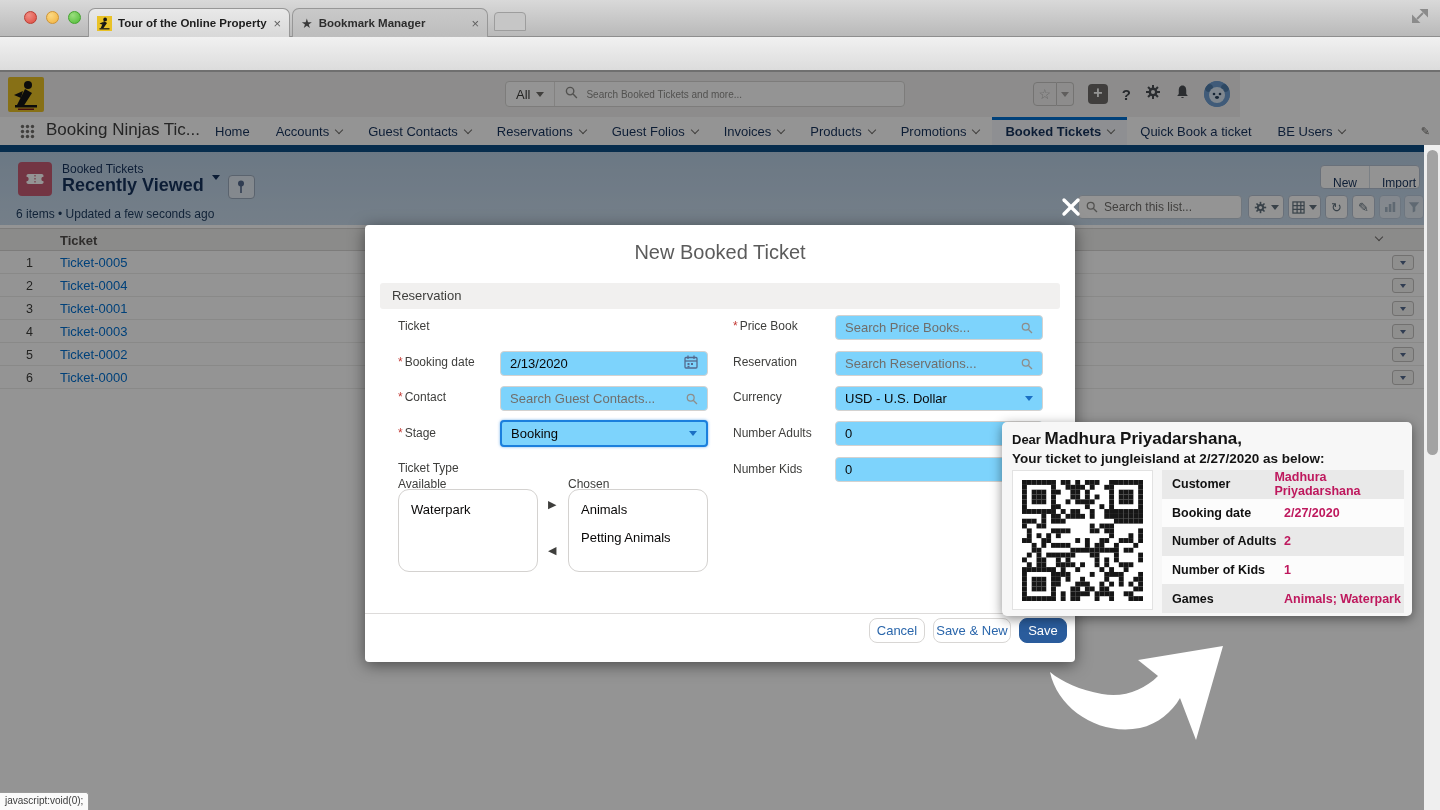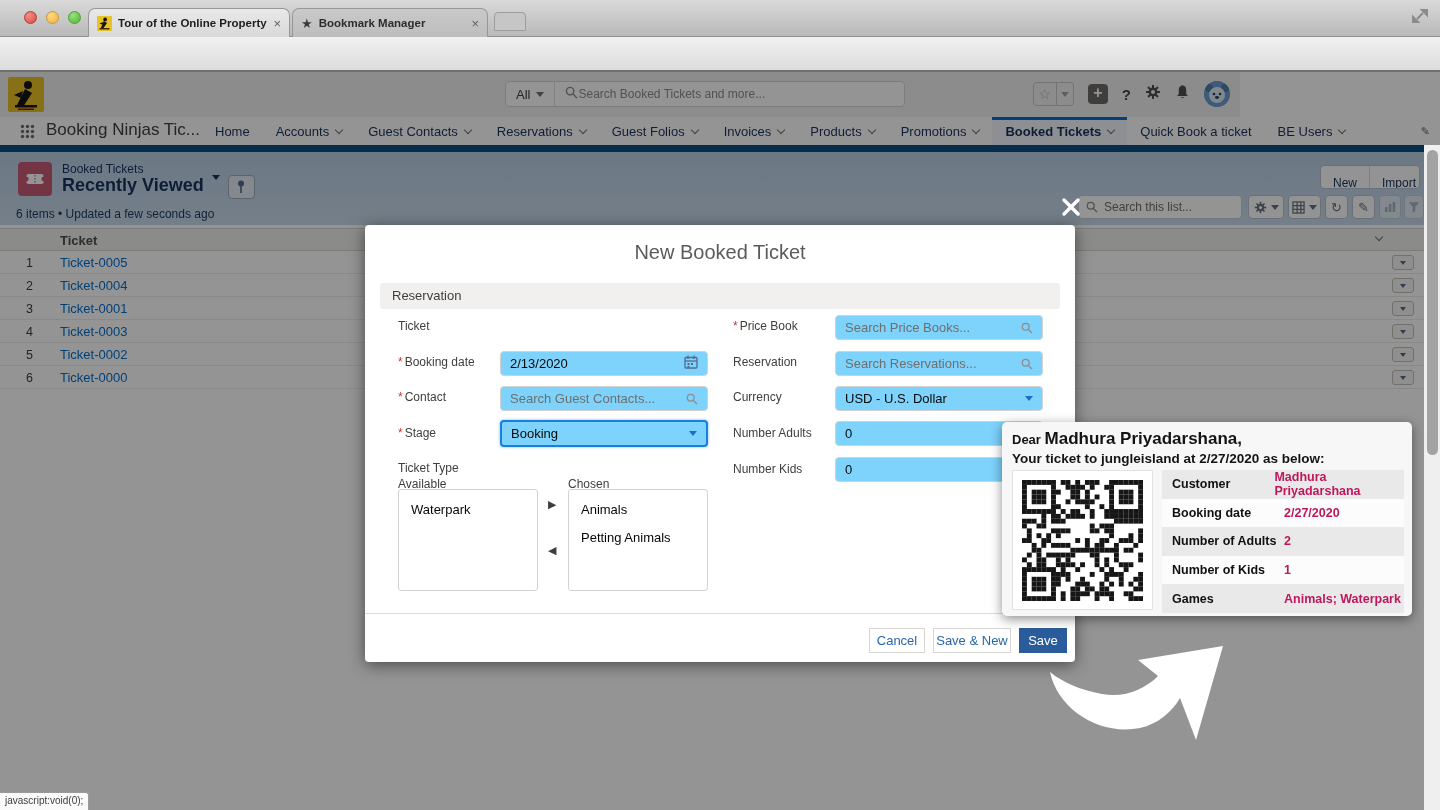--- a/index.html
+++ b/index.html
@@ -20,21 +20,21 @@
 .urltext{font-size:14.5px;font-weight:bold;letter-spacing:.2px}
 .hamburger{position:absolute;left:1412px;top:46px;width:21px;height:17px;display:flex;flex-direction:column;justify-content:space-between}
 .hamburger span{display:block;height:3.5px;background:#5d5d5d;border-radius:1px}
 
 .page{position:absolute;left:0;top:72px;width:1440px;height:738px;background:#fff}
 .sf-header{position:absolute;left:0;top:0;width:1240px;height:45px;background:#f3f2f2}
 .sf-logo{position:absolute;left:8px;top:5px;width:36px;height:35px;border-radius:2px;overflow:hidden}
 .gsearch{position:absolute;left:505px;top:9px;width:400px;height:26px;background:#fff;border:1px solid #d8d6d4;border-radius:4px;display:flex;align-items:center}
 .gscope{display:flex;align-items:center;gap:6px;padding:0 10px;font-size:13px;color:#3e3e3c;border-right:1px solid #e2e0de;height:100%}
 .tri-d{width:0;height:0;border-left:4px solid transparent;border-right:4px solid transparent;border-top:5px solid #706e6b}
-.gplaceholder{font-size:12px;color:#8e8d8a;}
+.gplaceholder{font-size:10px;color:#8e8d8a;margin-left:8px}
 .hicons{position:absolute;right:10px;top:8px;height:28px;display:flex;align-items:center;gap:14px}
 .favgrp{display:flex}
 .favgrp .cell{border:1px solid #c9c7c5;background:#f3f2f2;height:24px;display:flex;align-items:center;justify-content:center}
 .plusbtn{width:20px;height:20px;background:#6e6c6a;border-radius:4px;color:#fff;font-size:16px;line-height:18px;text-align:center;font-weight:bold}
 .sf-nav{position:absolute;left:0;top:45px;width:1440px;height:28px;background:#fff}
 .appname{position:absolute;left:46px;top:3px;font-size:17px;color:#404040}
 .navitems{position:absolute;left:202px;top:0;height:28px;display:flex}
 .navitem{display:flex;align-items:center;gap:7px;padding:0 13px;font-size:13px;color:#16325c;height:28px}
 .navitem.active{box-shadow:inset 0 3px 0 0 #0070d2;background:#f4f7fb;font-weight:bold}
 .chev{width:6px;height:6px;border-right:1.6px solid #706e6b;border-bottom:1.6px solid #706e6b;transform:rotate(45deg);margin-top:-3px}
@@ -66,24 +66,24 @@
 .modal{position:absolute;left:365px;top:225px;width:710px;height:437px;background:#fff;border-radius:4px;box-shadow:0 3px 16px rgba(0,0,0,.5);z-index:40}
 .mtitle{position:absolute;left:0;top:16px;width:100%;text-align:center;font-size:20px;font-weight:300;color:#5b5b5b}
 .msection{position:absolute;left:15px;top:58px;width:680px;height:26px;background:#f1f0ef;border-radius:3px;font-size:13px;color:#3e3e3c;line-height:26px;padding-left:12px}
 .flabel{position:absolute;font-size:12px;color:#3e3e3c}
 .req{color:#c23934;margin-right:2px}
 .finput{position:absolute;height:25px;background:#7dd3fc;border:1px solid #d4d2d0;border-radius:4px;display:flex;align-items:center;padding:0 9px;font-size:13px}
 .finput .ph{color:#706e6b;flex:1}
 .finput .val{color:#080707;flex:1}
 .fselect-focus{border:2px solid #1b7fdd;box-shadow:0 0 3px rgba(27,127,221,.6);height:27px}
 .tri-b{width:0;height:0;border-left:4.5px solid transparent;border-right:4.5px solid transparent;border-top:5.5px solid #1a6fc4}
-.listbox{position:absolute;width:140px;height:102px;border:1px solid #d4d2d0;border-radius:3px;background:#fff;padding:12px;font-size:13px;color:#080707}
+.listbox{position:absolute;width:140px;height:83px;border:1px solid #d4d2d0;border-radius:11px;background:#fff;padding:12px;font-size:13px;color:#080707}
 .listbox div{margin-bottom:13px}
 .mfooter{position:absolute;left:0;top:388px;width:710px;height:49px;border-top:1px solid #dddbda}
-.mbtn{position:absolute;top:14px;height:25px;border:1px solid #d8d6d4;border-radius:0;background:#fff;color:#2a66ab;font-size:13px;display:flex;align-items:center;justify-content:center}
+.mbtn{position:absolute;top:4px;height:25px;border:1px solid #d8d6d4;border-radius:8px;background:#fff;color:#2a66ab;font-size:13px;display:flex;align-items:center;justify-content:center}
 .mbtn.brand{background:#2a5c9c;border-color:#2a5c9c;color:#fff}
 .movearrow{position:absolute;font-size:11px;color:#3e3e3c}
 
 .tourx{position:absolute;left:1060px;top:196px;width:22px;height:22px;z-index:42}
 .card{position:absolute;left:1002px;top:422px;width:410px;height:194px;background:#f7f7f7;border-radius:5px;box-shadow:0 3px 12px rgba(0,0,0,.45);z-index:50}
 .card .greet1{position:absolute;left:10px;top:7px;font-size:13px;font-weight:bold;color:#141414}
 .card .greet1 b{font-size:17px;font-weight:800}
 .card .greet2{position:absolute;left:10px;top:29px;font-size:13.5px;font-weight:bold;color:#141414}
 .qrbox{position:absolute;left:10px;top:48px;width:141px;height:140px;background:#fff;border:1px solid #e2e2e2}
 .ctable{position:absolute;left:160px;top:48px;width:242px;height:143px}

